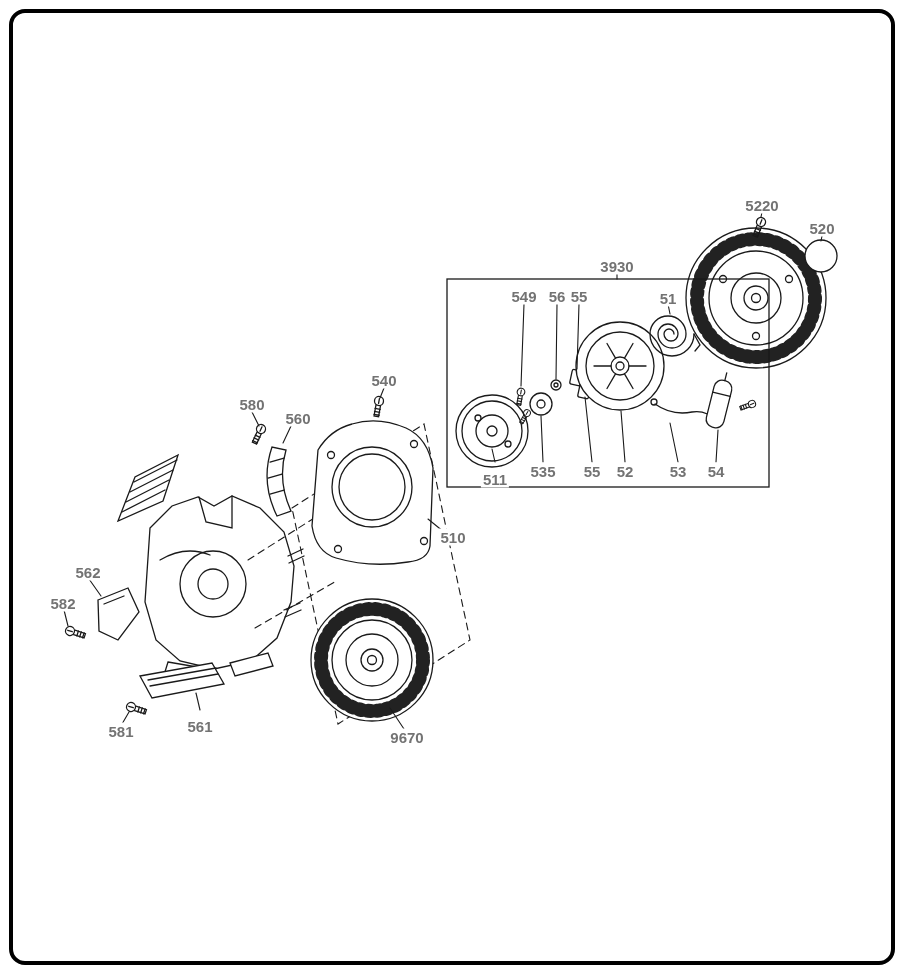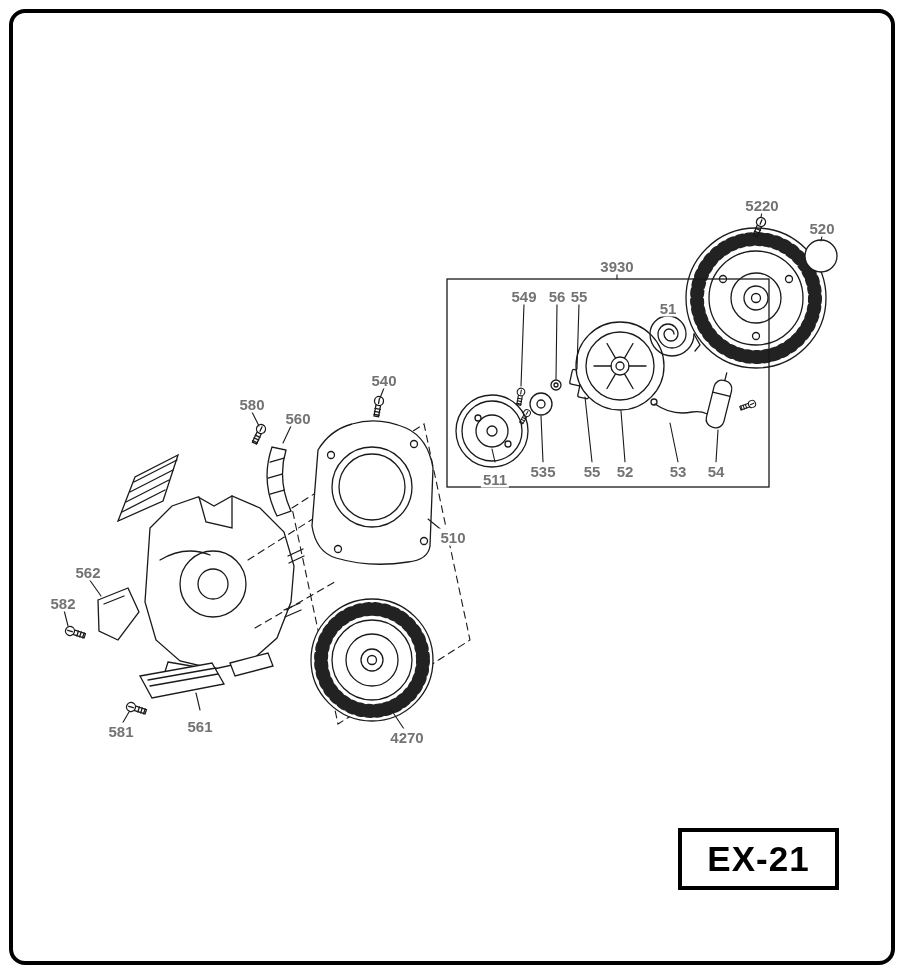--- a/index.html
+++ b/index.html
@@ -223,40 +223,37 @@
       <line x1="291" y1="426" x2="283" y2="443"></line>
       <line x1="444" y1="532" x2="428" y2="519"></line>
       <line x1="89" y1="579" x2="101" y2="596"></line>
       <line x1="64" y1="610" x2="68" y2="626"></line>
       <line x1="200" y1="710" x2="196" y2="693"></line>
       <line x1="122" y1="724" x2="129" y2="712"></line>
       <line x1="404" y1="729" x2="390" y2="708"></line>
     </g>
   </svg>
 
-  <div id="model-box" data-name="model-code-box">
-    <span data-name="model-code-text">EX-21</span>
-  </div>
 
   <div class="part-label" style="left:762px; top:205px;" data-name="part-label-5220">5220</div>
   <div class="part-label" style="left:822px; top:228px;" data-name="part-label-520">520</div>
   <div class="part-label" style="left:617px; top:266px;" data-name="part-label-5210">3930</div>
   <div class="part-label" style="left:524px; top:296px;" data-name="part-label-549">549</div>
   <div class="part-label" style="left:557px; top:296px;" data-name="part-label-56">56</div>
   <div class="part-label" style="left:579px; top:296px;" data-name="part-label-55-top">55</div>
-  <div class="part-label" style="left:668px; top:308px;" data-name="part-label-51">51</div>
+  <div class="part-label" style="left:668px; top:298px;" data-name="part-label-51">51</div>
   <div class="part-label" style="left:495px; top:471px;margin-top:8px;" data-name="part-label-511">511</div>
   <div class="part-label" style="left:543px; top:471px;" data-name="part-label-535">535</div>
   <div class="part-label" style="left:592px; top:471px;" data-name="part-label-55-bottom">55</div>
   <div class="part-label" style="left:625px; top:471px;" data-name="part-label-52">52</div>
   <div class="part-label" style="left:678px; top:471px;" data-name="part-label-53">53</div>
   <div class="part-label" style="left:716px; top:471px;" data-name="part-label-54">54</div>
   <div class="part-label" style="left:384px; top:380px;" data-name="part-label-540">540</div>
   <div class="part-label" style="left:252px; top:404px;" data-name="part-label-580">580</div>
   <div class="part-label" style="left:291px; top:418px;margin-left:7px;" data-name="part-label-560">560</div>
   <div class="part-label" style="left:453px; top:537px;" data-name="part-label-510">510</div>
   <div class="part-label" style="left:88px; top:572px;" data-name="part-label-562">562</div>
   <div class="part-label" style="left:63px; top:603px;" data-name="part-label-582">582</div>
   <div class="part-label" style="left:200px; top:726px;" data-name="part-label-561">561</div>
   <div class="part-label" style="left:121px; top:731px;" data-name="part-label-581">581</div>
-  <div class="part-label" style="left:407px; top:737px;" data-name="part-label-5440">4270</div>
+  <div class="part-label" style="left:407px; top:737px;" data-name="part-label-5440">9670</div>
 
 </div>
 
 </body></html>

